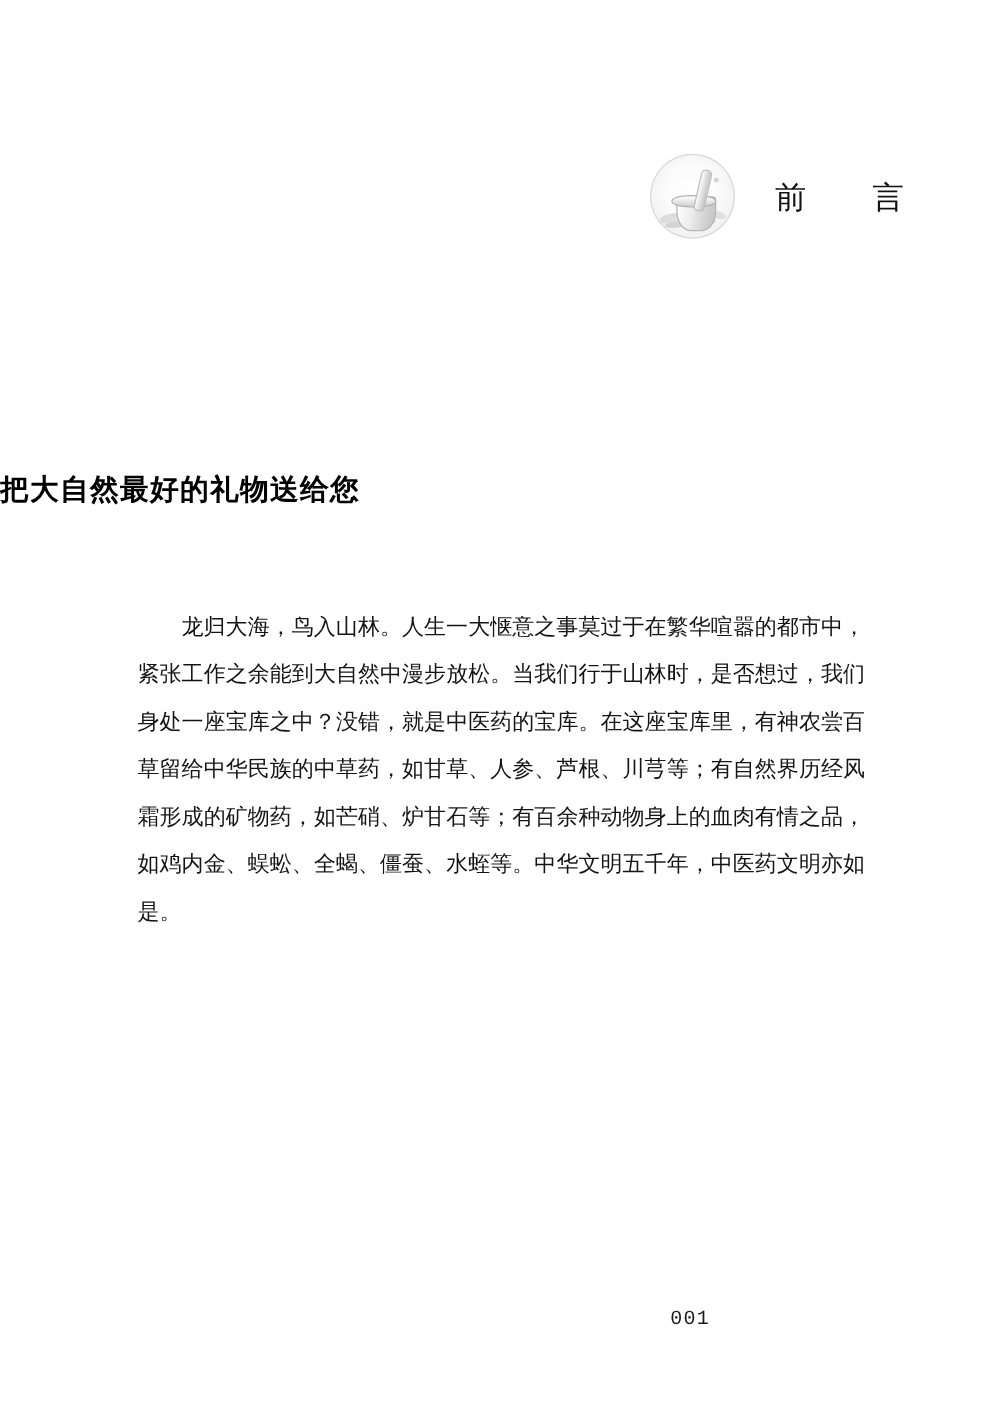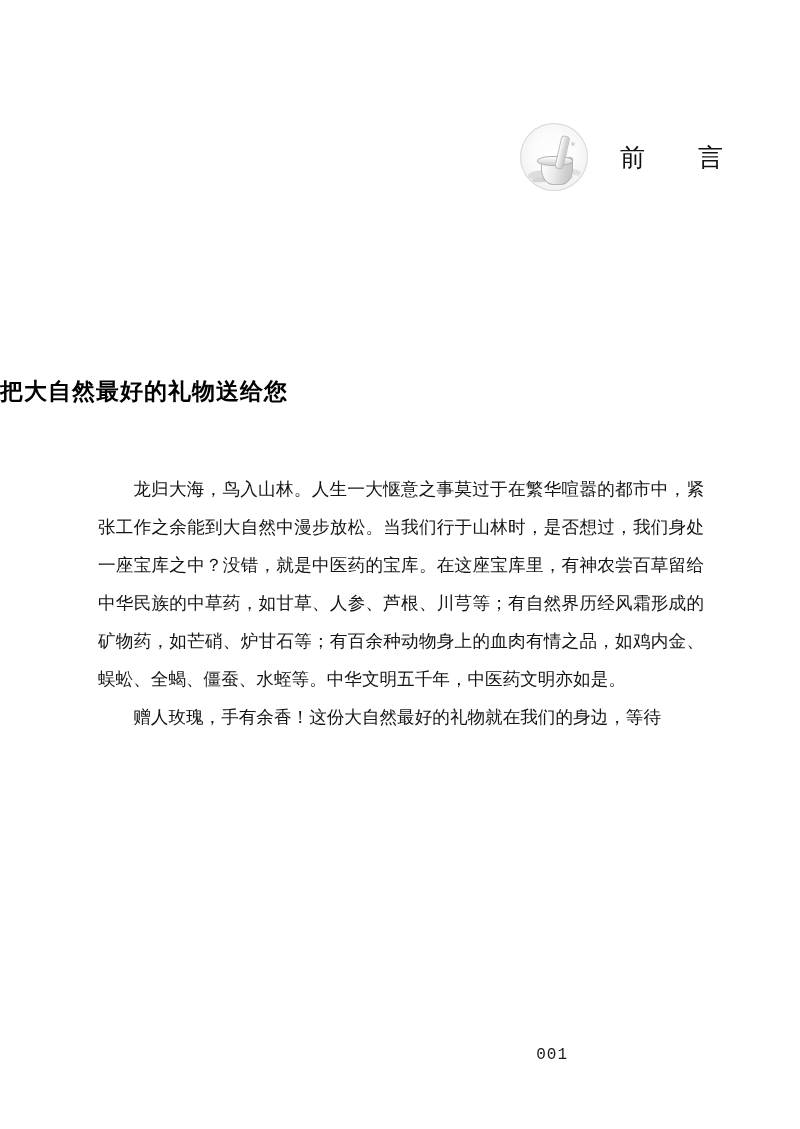--- a/index.html
+++ b/index.html
@@ -141,21 +141,21 @@
     top: 470px;
     width: 606px;
     font-family: "Liberation Serif", "DejaVu Serif", serif;
     font-size: 17.6px;
     line-height: 38px;
     color: #141414;
     text-align: justify;
     text-justify: inter-ideograph;
   }
   .body-text p {
-    margin: 0;
+    margin: 12px;
     text-indent: 2em;
   }
 
   
   .page-number {
     position: absolute;
     right: 96px;
     top: 1046px;
     font-family: Liberation Mono, monospace;
     font-size: 16px;
@@ -179,18 +179,17 @@
       <div class="pestle"></div>
       <div class="speck"></div>
     </div>
     <div class="header-title">前　言</div>
   </div>
 
   <div class="main-title">把大自然最好的礼物送给您</div>
 
   <div class="body-text">
     <p>龙归大海，鸟入山林。人生一大惬意之事莫过于在繁华喧嚣的都市中，紧张工作之余能到大自然中漫步放松。当我们行于山林时，是否想过，我们身处一座宝库之中？没错，就是中医药的宝库。在这座宝库里，有神农尝百草留给中华民族的中草药，如甘草、人参、芦根、川芎等；有自然界历经风霜形成的矿物药，如芒硝、炉甘石等；有百余种动物身上的血肉有情之品，如鸡内金、蜈蚣、全蝎、僵蚕、水蛭等。中华文明五千年，中医药文明亦如是。</p>
-    <p>赠人玫瑰，手有余香！这份大自然最好的礼物就在我们的身边，等待</p>
   </div>
 
   <div class="page-number">001</div>
 
 </div>
 
 </body></html>

